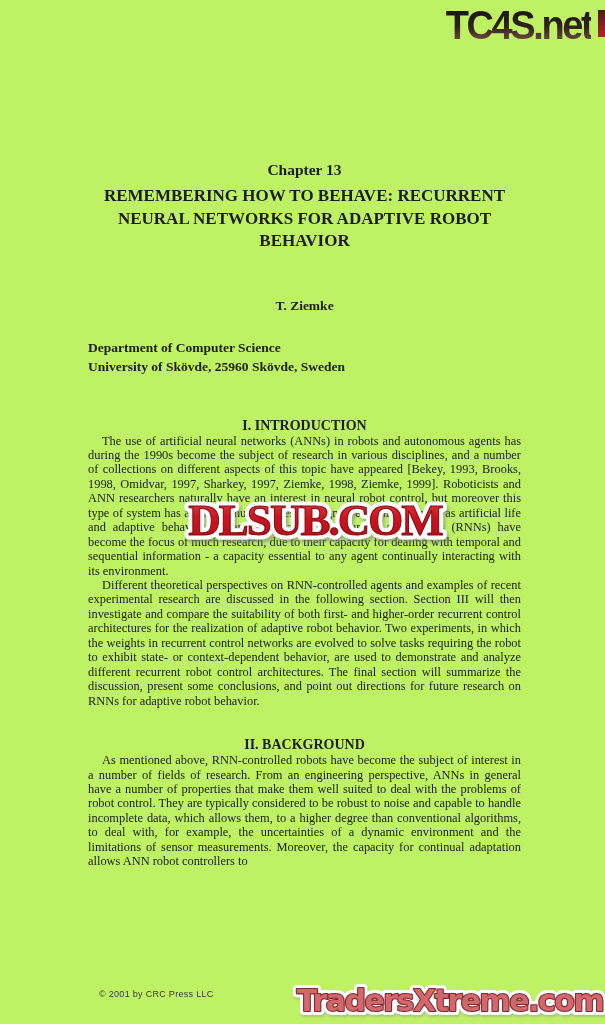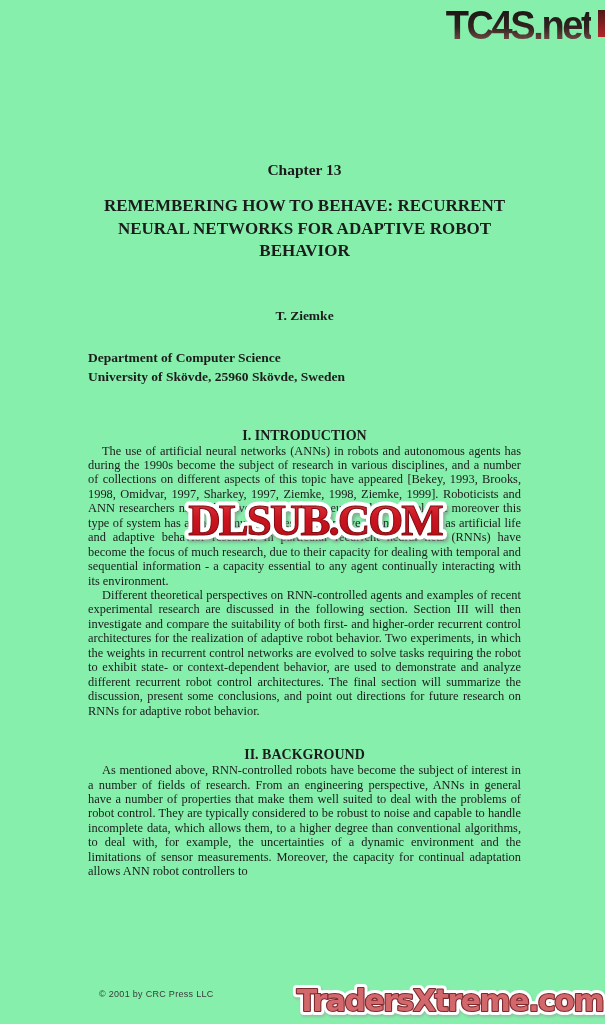--- a/index.html
+++ b/index.html
@@ -1,38 +1,38 @@
 <!DOCTYPE html>
 <html><head>
 <meta charset="utf-8">
 <style>
   html,body { margin:0; padding:0; background:#fff; }
   .page {
-    position:relative; width:605px; height:1024px; background:#86efac;
+    position:relative; width:605px; height:1024px; background:#bef264;
     overflow:hidden; font-family:"Liberation Serif", serif; color:#1c1c1c;
   }
 
   
   .top-logo {
     position:absolute; top:0px; right:14px;
     font-family:"Liberation Sans", sans-serif; font-weight:bold;
     font-size:40px; letter-spacing:-2.5px; line-height:48px;
     background:linear-gradient(to bottom, #141414 10%, #31221f 55%, #96625a 100%);
     -webkit-background-clip:text; background-clip:text; color:transparent;
     transform:scale(0.95,1.02); transform-origin:right top;
   }
   .edge-bar {
     position:absolute; top:10px; right:0; width:7px; height:27px;
     background:linear-gradient(to bottom, #4a1b18, #b2252b);
   }
 
   
   .content { position:absolute; left:88px; top:160px; width:433px; }
   .chapter { text-align:center; font-weight:bold; font-size:15.5px; line-height:19px; }
-  .title   { margin-top:16px; text-align:center; font-weight:bold; font-size:17px; line-height:22.5px; }
+  .title   { margin-top:6px; text-align:center; font-weight:bold; font-size:17px; line-height:22.5px; }
   .author  { margin-top:44px; text-align:center; font-weight:bold; font-size:13.5px; line-height:17px; }
   .affiliation { margin-top:24px; font-weight:bold; font-size:13.5px; line-height:19.5px; }
   .section-heading { text-align:center; font-weight:bold; font-size:14px; line-height:17px; }
   .h-intro { margin-top:40px; }
   .h-bg    { margin-top:28px; }
   p.body {
     margin:0; font-size:12.4px; line-height:14.45px;
     text-align:justify; text-indent:14px; color:#1b1b1b;
   }
   .p1 { margin-top:15px; }

